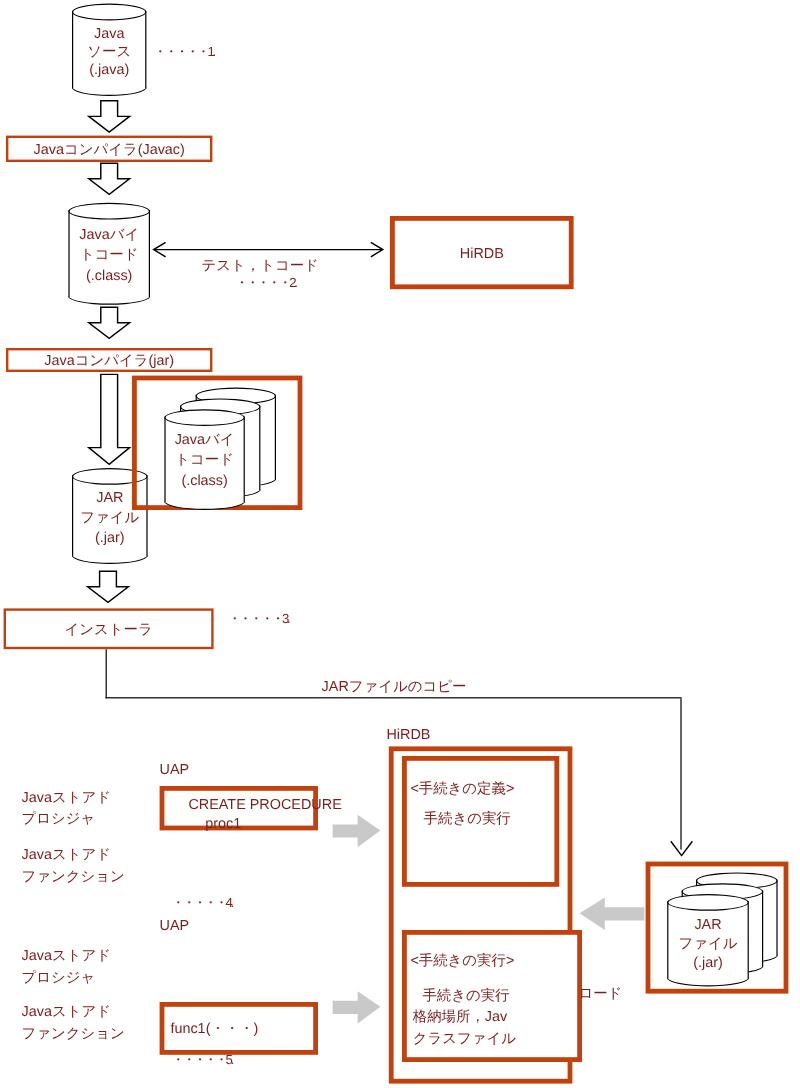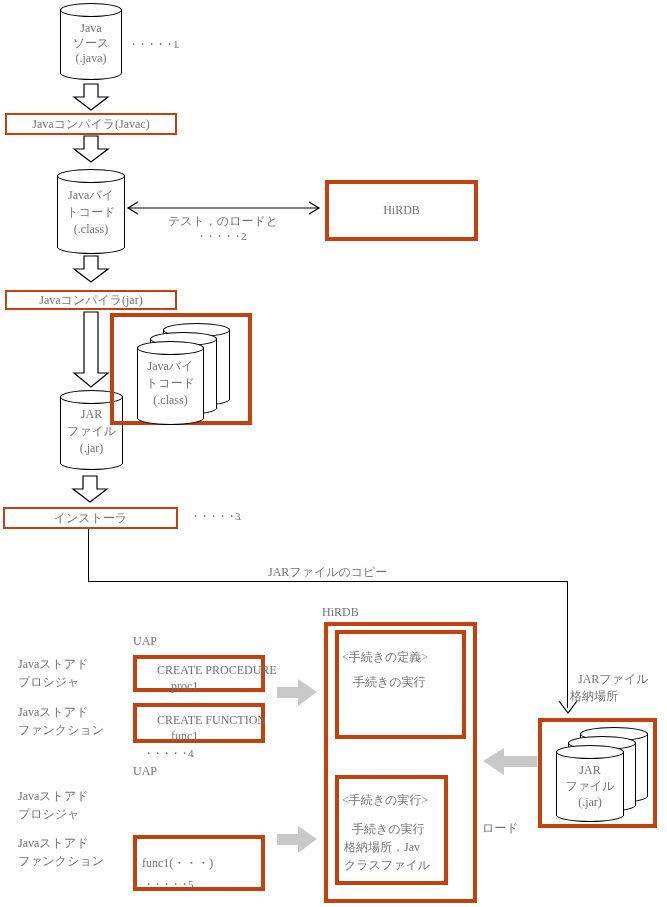--- a/index.html
+++ b/index.html
@@ -1,17 +1,17 @@
 <!DOCTYPE html>
 <html><head>
 <meta charset="utf-8">
 <style>
   html,body{margin:0;padding:0;background:#fff;}
   .canvas{position:relative;width:667px;height:907px;background:#ffffff;overflow:hidden;
-          font-family:Liberation Serif, serif;font-size:12px;color:#737373;}
+          font-family:Liberation Sans, sans-serif;font-size:12px;color:#7f1d1d;}
   .box{position:absolute;border:4px solid #c2410c;background:#fff;box-sizing:border-box;z-index:1;}
   .box.b2{border-width:2px;}
   .box.overlay{background:transparent;z-index:3;}
   .cen{display:flex;align-items:center;justify-content:center;}
   .lbl{position:absolute;white-space:nowrap;line-height:14px;z-index:4;}
   .note{position:absolute;white-space:nowrap;font-size:11px;letter-spacing:-2px;line-height:12px;z-index:4;}
   .vline,.hline{position:absolute;background:#000;z-index:0;}
   .cyl{position:absolute;z-index:2;}
   .cyl>.ct{position:absolute;left:0;right:0;top:0;height:14px;border:1px solid #000;border-radius:50%;background:#fff;z-index:3;box-sizing:border-box;}
   .cyl>.cb{position:absolute;left:0;right:0;top:6px;bottom:6px;border-left:1px solid #000;border-right:1px solid #000;background:#fff;z-index:2;}
@@ -68,21 +68,21 @@
     <div class="ctext" style="top:18px">
       <span>Javaバイ</span>
       <span>トコード</span>
       <span>(.class)</span>
     </div>
   </div>
 
   <svg class="shape wire" style="left:125px;top:201px" width="197" height="14" viewBox="0 0 197 14">
     <path d="M3,7 H194 M13,1 L3,7 L13,13 M184,1 L194,7 L184,13"></path>
   </svg>
-  <div class="lbl" style="left:168px;top:214px">テスト，のロードと</div>
+  <div class="lbl" style="left:168px;top:214px">テスト，トコード</div>
   <div class="note" style="left:196px;top:230px">・・・・・2.</div>
 
   <div class="box cen" style="left:325px;top:180px;width:153px;height:61px">
     <span>HiRDB</span>
   </div>
 
   <svg class="shape hollow" style="left:72px;top:255px" width="38" height="28" viewBox="0 0 38 28">
     <polygon points="12,1 26,1 26,14 36,14 19,27 2,14 12,14"></polygon>
   </svg>
 
@@ -125,21 +125,21 @@
       <span>JAR</span>
       <span>ファイル</span>
       <span>(.jar)</span>
     </div>
   </div>
 
   <svg class="shape hollow" style="left:71px;top:475px" width="38" height="28" viewBox="0 0 38 28">
     <polygon points="12,1 26,1 26,14 36,14 19,27 2,14 12,14"></polygon>
   </svg>
 
-  <div class="box b2 cen" style="left:3px;top:507px;width:175px;height:22px">
+  <div class="box b2 cen" style="left:3px;top:507px;width:175px;height:34px">
     <span>インストーラ</span>
   </div>
   <div class="note" style="left:190px;top:510px">・・・・・3.</div>
 
   <div class="vline" style="left:88px;top:529px;width:1px;height:53px"></div>
   <div class="hline" style="left:88px;top:581px;width:480px;height:1px"></div>
   <div class="vline" style="left:567px;top:582px;width:1px;height:126px"></div>
   <svg class="shape wire" style="left:558px;top:700px" width="20" height="14" viewBox="0 0 20 14">
     <path d="M1,1 L10,13 L19,1"></path>
   </svg>
@@ -148,21 +148,21 @@
   <div class="lbl" style="left:322px;top:605px">HiRDB</div>
   <div class="box" style="left:324px;top:622px;width:153px;height:281px"></div>
 
   <div class="box" style="left:335px;top:630px;width:131px;height:109px">
     <div class="panel-title" style="top:15px">&lt;手続きの定義&gt;</div>
     <div class="panel-body" style="top:39px;left:6px">
       <span>手続きの実行</span>
     </div>
   </div>
 
-  <div class="box" style="left:335px;top:775px;width:113px;height:110px">
+  <div class="box" style="left:335px;top:775px;width:150px;height:110px">
     <div class="panel-title" style="top:13px">&lt;手続きの実行&gt;</div>
     <div class="panel-body" style="top:41px;left:5px">
       <span>手続きの実行</span>
       <span>格納場所，Jav</span>
       <span>クラスファイル</span>
     </div>
   </div>
 
   <div class="lbl" style="left:133px;top:634px">UAP</div>
   <div class="pair" style="left:18px;top:655px">
@@ -170,55 +170,47 @@
     <span>プロシジャ</span>
   </div>
   <div class="box ubox" style="left:133px;top:655px;width:132px;height:37px">
     <span>CREATE PROCEDURE</span>
     <span class="ind">proc1</span>
   </div>
   <div class="pair" style="left:18px;top:703px">
     <span>Javaストアド</span>
     <span>ファンクション</span>
   </div>
-  <div class="box ubox" style="left:133px;top:703px;width:132px;height:40px;padding-top:5px">
-    <span>CREATE FUNCTION</span>
-    <span class="ind">func1</span>
-  </div>
   <div class="note" style="left:143px;top:747px">・・・・・4.</div>
 
   <div class="lbl" style="left:133px;top:764px">UAP</div>
   <div class="pair" style="left:18px;top:787px">
     <span>Javaストアド</span>
     <span>プロシジャ</span>
   </div>
   <div class="pair" style="left:18px;top:834px">
     <span>Javaストアド</span>
     <span>ファンクション</span>
   </div>
-  <div class="box" style="left:133px;top:835px;width:132px;height:56px;display:flex;align-items:center;padding-left:5px">
+  <div class="box" style="left:133px;top:835px;width:132px;height:44px;display:flex;align-items:center;padding-left:5px">
     <span>func1(・・・)</span>
   </div>
   <div class="note" style="left:143px;top:878px">・・・・・5.</div>
 
   <svg class="shape gray" style="left:277px;top:677px" width="41" height="31" viewBox="0 0 41 31">
     <polygon points="0,10 21,10 21,2 40,15 21,29 21,21 0,21"></polygon>
   </svg>
   <svg class="shape gray" style="left:277px;top:824px" width="41" height="31" viewBox="0 0 41 31">
     <polygon points="0,10 21,10 21,2 40,15 21,29 21,21 0,21"></polygon>
   </svg>
   <svg class="shape gray" style="left:481px;top:746px" width="57" height="31" viewBox="0 0 57 31">
     <polygon points="56,10 23,10 23,2 2,15 23,29 23,21 56,21"></polygon>
   </svg>
   <div class="lbl" style="left:482px;top:821px">ロード</div>
 
-  <div class="pair" style="left:570px;top:671px;line-height:17px">
-    <span style="padding-left:8px">JARファイル</span>
-    <span>格納場所</span>
-  </div>
   <div class="box" style="left:538px;top:718px;width:119px;height:110px">
     <div class="cyl" style="left:38px;top:5px;width:68px;height:76px;z-index:1">
       <i class="ct"></i>
       <i class="cb"></i>
       <i class="cu"></i>
     </div>
     <div class="cyl" style="left:26px;top:14px;width:68px;height:76px;z-index:2">
       <i class="ct"></i>
       <i class="cb"></i>
       <i class="cu"></i>

